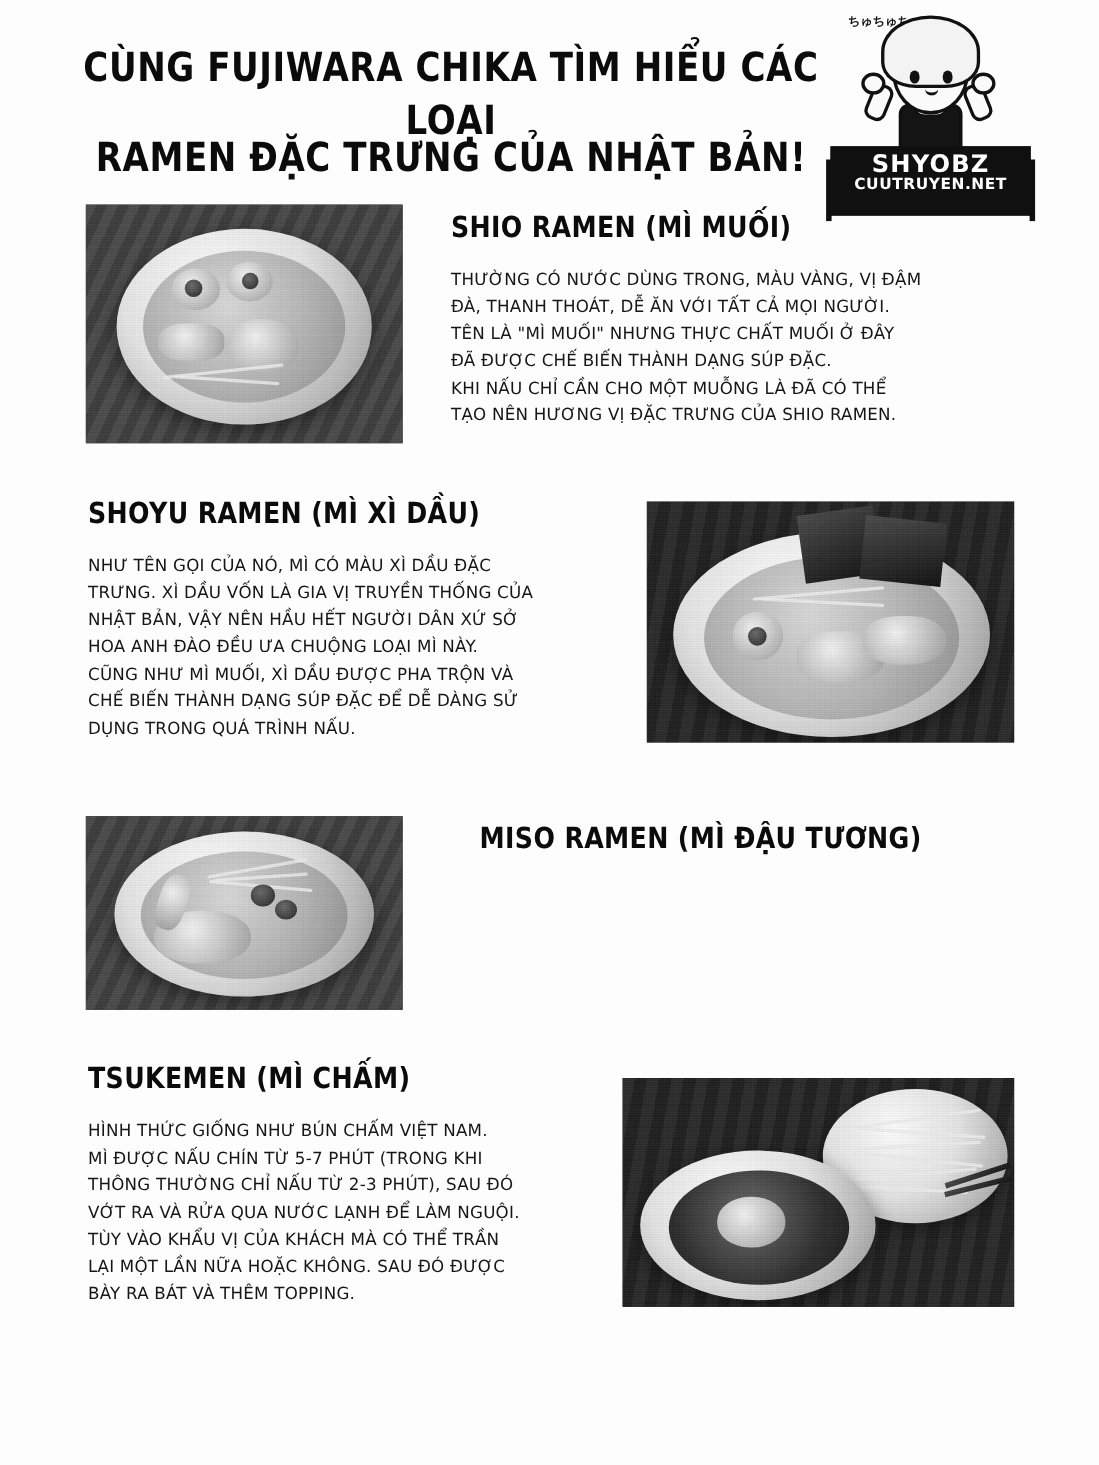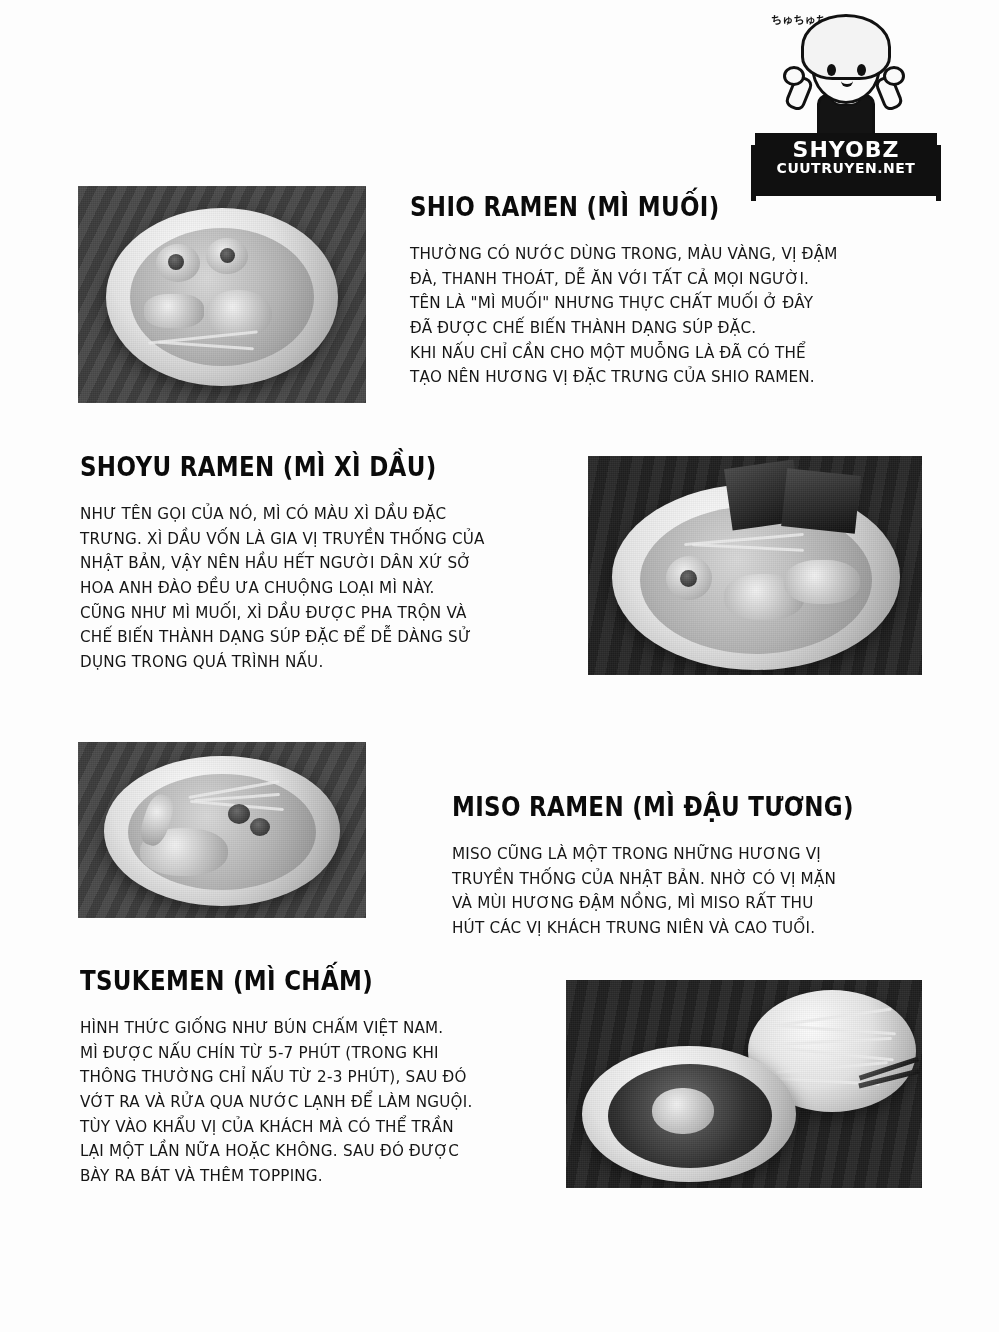--- a/index.html
+++ b/index.html
@@ -277,20 +277,24 @@
     top: 1224px;
     width: 850px;
   }
 </style>
 </head>
 <body>
 
 <div class="page">
 
   <div class="header">
+    <div class="title-block">
+      <div class="title-line">CÙNG FUJIWARA CHIKA TÌM HIỂU CÁC LOẠI</div>
+      <div class="title-line">RAMEN ĐẶC TRƯNG CỦA NHẬT BẢN!</div>
+    </div>
 
     <div class="logo-block">
       <div class="logo-char">
         <div class="sparkle" style="left:6px; top:6px;">ちゅちゅちゅ</div>
         <div class="chibi-arm l"></div>
         <div class="chibi-arm r"></div>
         <div class="chibi-fist l"></div>
         <div class="chibi-fist r"></div>
         <div class="chibi-body"></div>
         <div class="chibi-collar"></div>
@@ -363,26 +367,22 @@
     <div class="broth" style="left:50px; top:32px; width:188px; height:116px;"></div>
     <div class="noodle" style="left:110px; top:46px; width:92px; transform:rotate(-10deg);"></div>
     <div class="noodle" style="left:116px; top:54px; width:86px; transform:rotate(-4deg);"></div>
     <div class="noodle" style="left:112px; top:62px; width:94px; transform:rotate(5deg);"></div>
     <div class="topping" style="left:62px; top:86px; width:88px; height:48px; border-radius:46%;"></div>
     <div class="topping dark" style="left:150px; top:62px; width:22px; height:20px;"></div>
     <div class="topping dark" style="left:172px; top:76px; width:20px; height:18px;"></div>
     <div class="topping" style="left:66px; top:52px; width:26px; height:52px; border-radius:40%; transform:rotate(18deg);"></div>
     <div class="noise"></div>
   </div>
-  <div class="section" style="left:452px; top:748px; width:490px;margin-top:44px;">
+  <div class="section" style="left:436px; top:748px; width:490px;">
     <div class="sec-heading">MISO RAMEN (MÌ ĐẬU TƯƠNG)</div>
-    <div class="sec-body" style="margin-top:24px;">MISO CŨNG LÀ MỘT TRONG NHỮNG HƯƠNG VỊ
-TRUYỀN THỐNG CỦA NHẬT BẢN. NHỜ CÓ VỊ MẶN
-VÀ MÙI HƯƠNG ĐẬM NỒNG, MÌ MISO RẤT THU
-HÚT CÁC VỊ KHÁCH TRUNG NIÊN VÀ CAO TUỔI.</div>
   </div>
 
   <div class="section" style="left:80px; top:966px; width:480px;">
     <div class="sec-heading">TSUKEMEN (MÌ CHẤM)</div>
     <div class="sec-body" style="margin-top:24px;">HÌNH THỨC GIỐNG NHƯ BÚN CHẤM VIỆT NAM.
 MÌ ĐƯỢC NẤU CHÍN TỪ 5-7 PHÚT (TRONG KHI
 THÔNG THƯỜNG CHỈ NẤU TỪ 2-3 PHÚT), SAU ĐÓ
 VỚT RA VÀ RỬA QUA NƯỚC LẠNH ĐỂ LÀM NGUỘI.
 TÙY VÀO KHẨU VỊ CỦA KHÁCH MÀ CÓ THỂ TRẦN
 LẠI MỘT LẦN NỮA HOẶC KHÔNG. SAU ĐÓ ĐƯỢC

